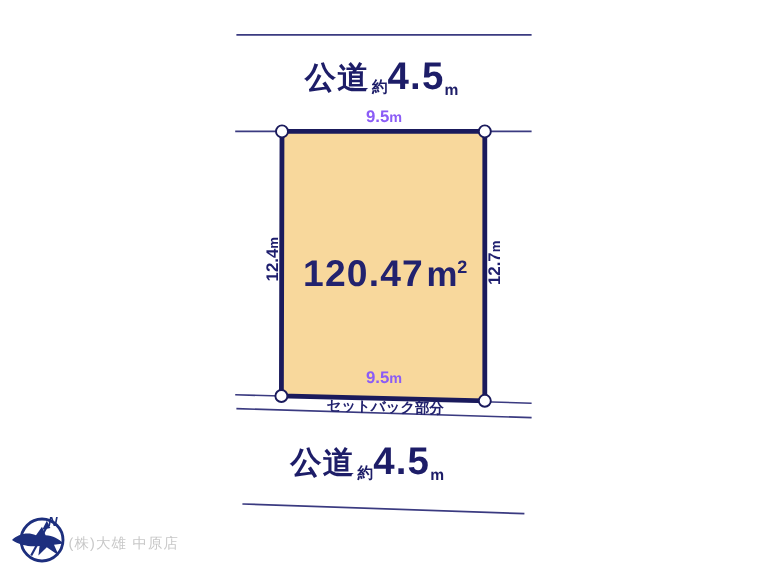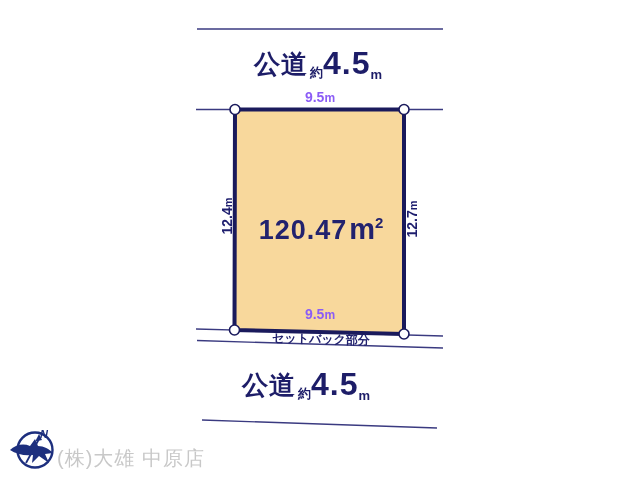--- a/index.html
+++ b/index.html
@@ -30,32 +30,32 @@
     font-size:14px;font-weight:bold;color:#1e1e6e;white-space:nowrap;
     transform:rotate(-90deg);
   }
   .dim-v .u{font-size:11px;}
   
   .area-label{
     left:230px;top:197px;width:182px;height:50px;
     display:flex;justify-content:center;align-items:baseline;
     color:#22226e;white-space:nowrap;
   }
-  .area-label .val{font-size:27px;font-weight:bold;letter-spacing:1px;}
+  .area-label .val{font-size:31px;font-weight:bold;letter-spacing:1px;}
   .area-label .unit{font-size:29px;font-weight:bold;margin-left:2px;margin-top:16px;}
   .area-label sup{font-size:15px;font-weight:bold;vertical-align:super;line-height:0;}
   
   .setback{
     left:233px;top:331px;width:176px;text-align:center;
     font-size:12px;font-weight:bold;color:#22226e;white-space:nowrap;
     transform:rotate(1.6deg);
   }
   
   .company{
-    left:57px;top:445px;font-size:20px;color:#c8c8c8;
+    left:57px;top:445px;font-size:12px;color:#c8c8c8;
     letter-spacing:1px;white-space:nowrap;
   }
 </style>
 </head>
 <body>
 
 <div id="stage">
 
   <svg id="diagram-svg" viewBox="0 0 640 480" xmlns="http://www.w3.org/2000/svg">
 

